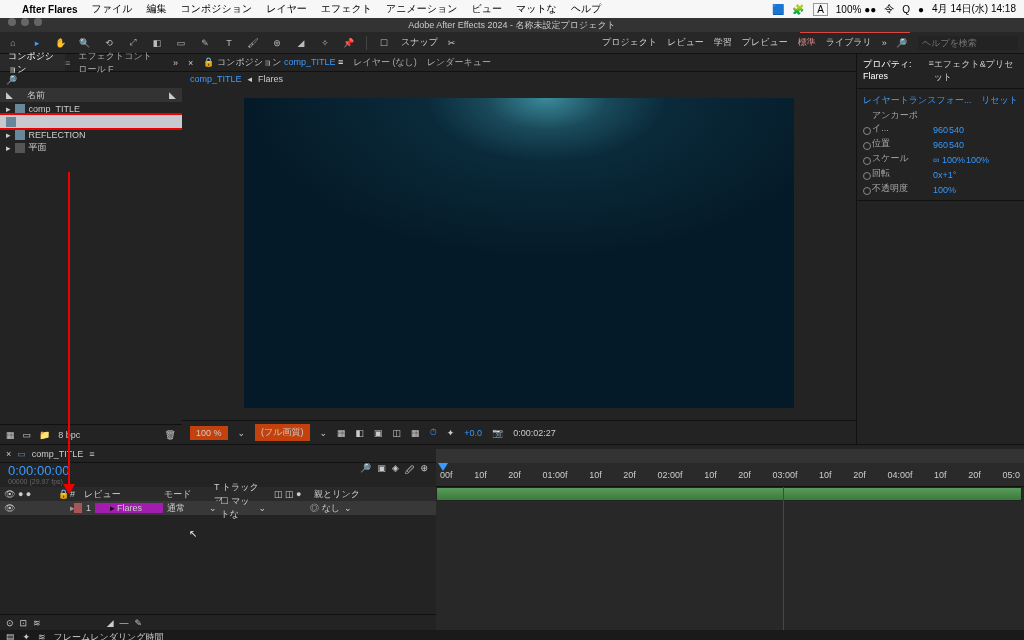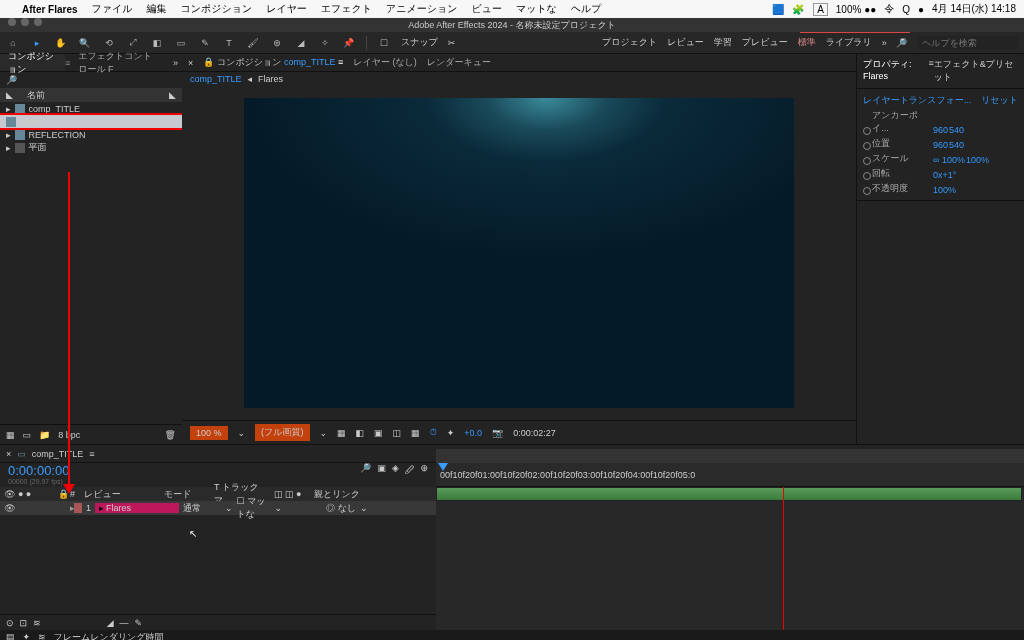--- a/index.html
+++ b/index.html
@@ -63,24 +63,24 @@
 .timeline{height:186px;background:#232323;border-top:1px solid #111;display:flex;flex-direction:column}
 .tl-tabs{height:18px;display:flex;align-items:center;padding:0 6px;gap:6px;border-bottom:1px solid #111}
 .tl-body{flex:1;display:flex}
 .tl-left{width:436px;display:flex;flex-direction:column}
 .tl-timecode{height:24px;display:flex;padding:0 8px;gap:10px}
 .tl-timecode .tc{color:#3b9cff;font-size:13px}
 .tl-timecode .icons{margin-left:auto;display:flex;gap:6px}
 .tl-cols{height:14px;background:#2a2a2a;display:flex;align-items:center;font-size:8px}
 .tl-layer{height:14px;display:flex;align-items:center;font-size:8px;background:#383838}
 .tl-layer .cell{padding:0 4px}
-.tl-layer .name-cell{background:#be185d;color:#000;padding:0 4px;width:84px}
+.tl-layer .name-cell{background:#a21caf;color:#000;padding:0 15px;width:68px}
 .tl-right{flex:1;display:flex;flex-direction:column}
 .ruler{height:24px;background:#2a2a2a;position:relative;display:flex;align-items:center;border-bottom:1px solid #111}
-.ruler-marks{display:flex;width:100%;justify-content:flex-start;padding:0 4px;font-size:7px;color:#888}
+.ruler-marks{display:flex;width:100%;justify-content:space-between;padding:0 4px;font-size:7px;color:#888}
 .playhead{position:absolute;left:2px;top:0;width:0;height:0;border-left:5px solid transparent;border-right:5px solid transparent;border-top:8px solid #3b9cff}
 .tracks{flex:1;position:relative;background:#282828}
 .track-bar{position:absolute;top:0;left:0;right:2px;height:14px;background:linear-gradient(#5a9a5a,#3a7a3a);border:1px solid #222}
 .scrub-area{position:absolute;top:-14px;left:0;right:0;height:14px;background:#333}
 .red-line{position:absolute;top:0;bottom:0;width:1px;background:#e00;left:59%}
 .cursor{position:absolute;left:189px;top:528px;font-size:10px;color:#fff}
 .red-arrow{position:absolute;left:68px;top:172px;width:2px;height:314px;background:#e00}
 .red-arrow::after{content:'';position:absolute;bottom:-8px;left:-5px;border-left:6px solid transparent;border-right:6px solid transparent;border-top:10px solid #e00}
 .right-panel .header-blue{color:#3b9cff}
 .bottom-bar{height:14px;background:#1a1a1a;display:flex;align-items:center;padding:0 6px;gap:8px;font-size:8px;color:#888}

